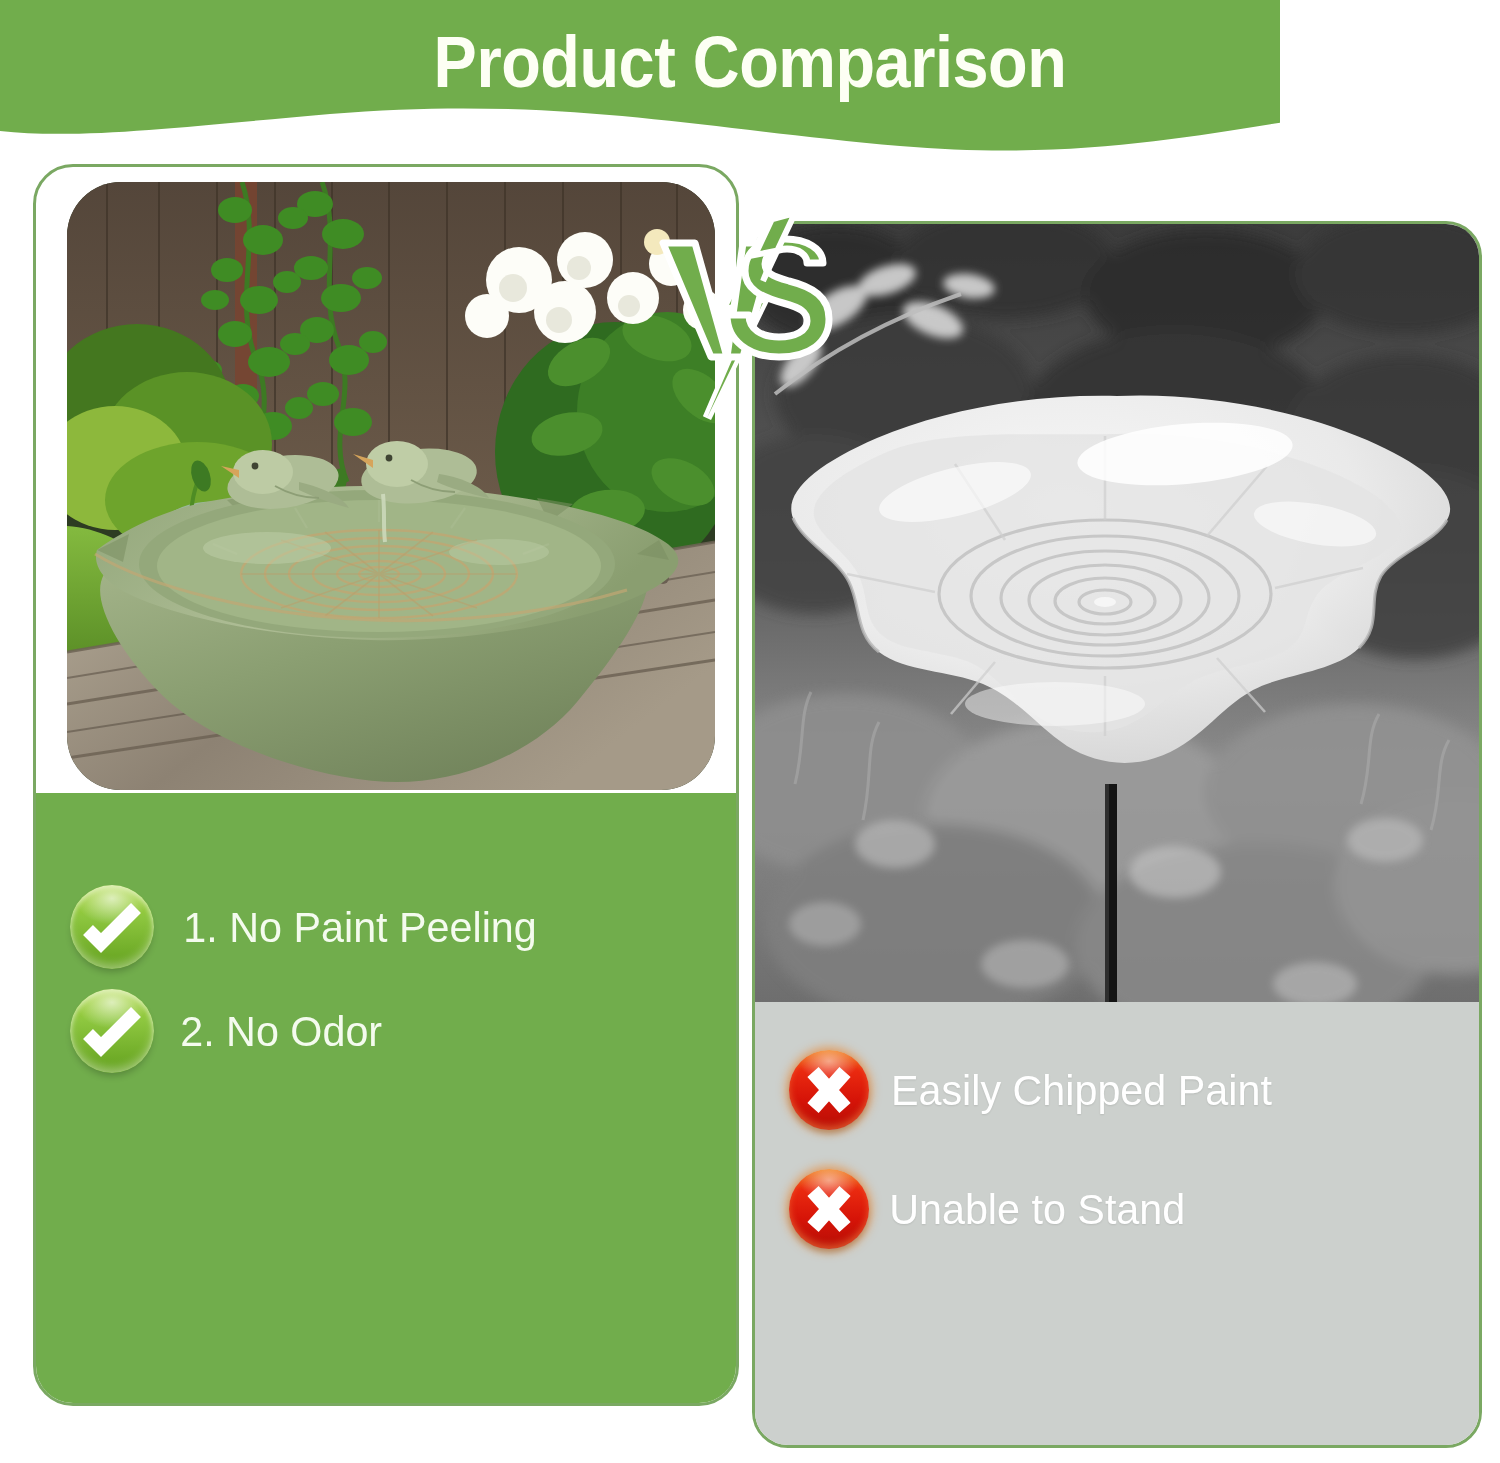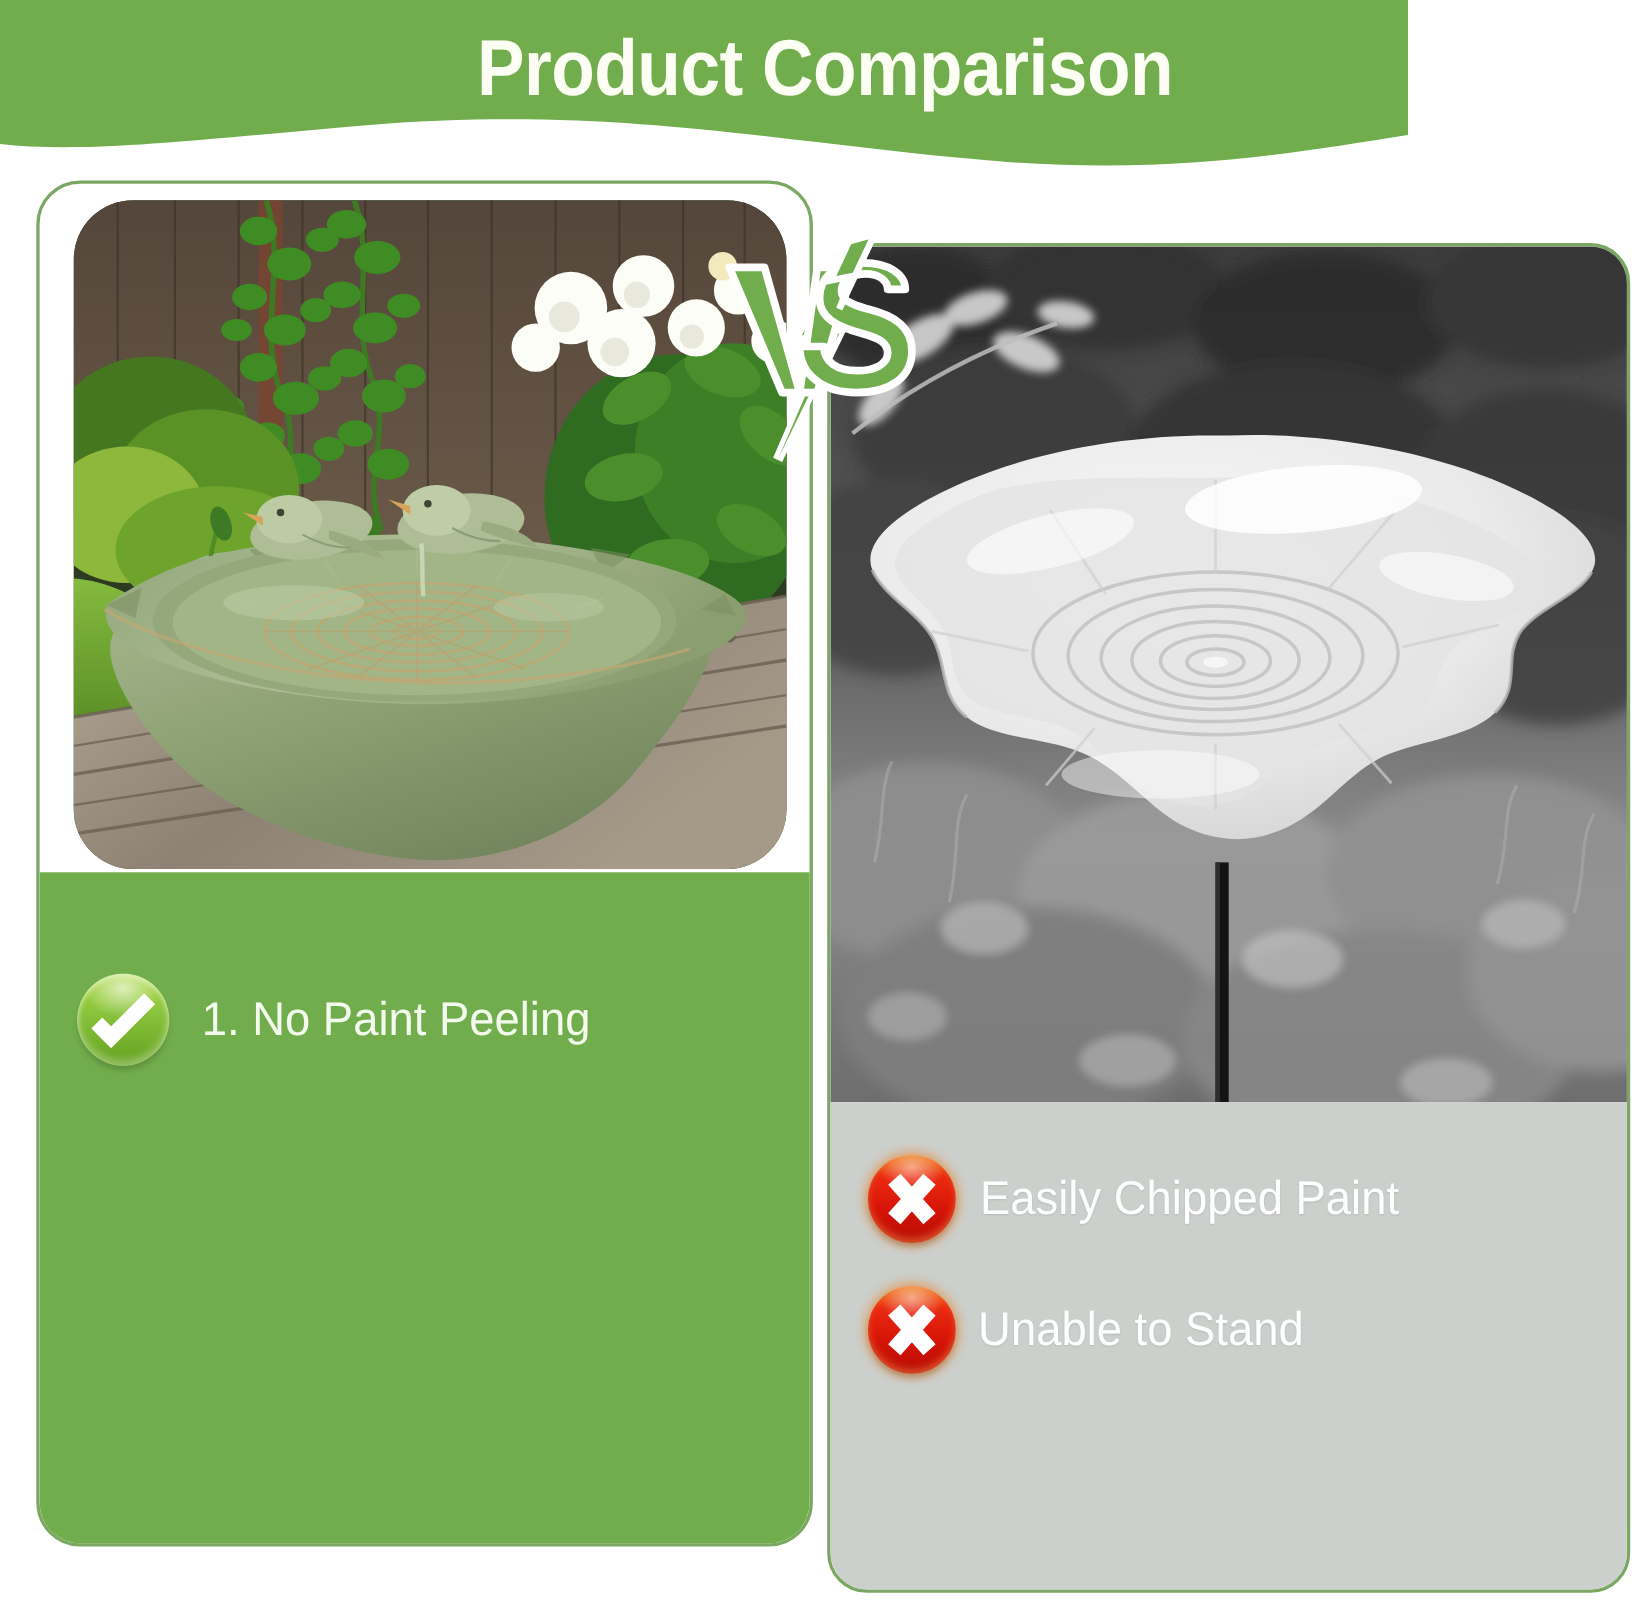--- a/index.html
+++ b/index.html
@@ -374,20 +374,28 @@
 
         <div class="good-row">
           <div class="badge-check">
             <svg width="84" height="84" viewBox="0 0 84 84">
               <path d="M18,45 L31,58 L66,23" stroke="#ffffff" stroke-width="14" fill="none" stroke-linecap="butt" stroke-linejoin="miter"></path>
             </svg>
           </div>
           <div class="good-label">1. No Paint Peeling</div>
         </div>
 
+        <div class="good-row">
+          <div class="badge-check">
+            <svg width="84" height="84" viewBox="0 0 84 84">
+              <path d="M18,45 L31,58 L66,23" stroke="#ffffff" stroke-width="14" fill="none" stroke-linecap="butt" stroke-linejoin="miter"></path>
+            </svg>
+          </div>
+          <div class="good-label">2. No Odor</div>
+        </div>
 
 
       </div>
     </div>
   </div>
 
   <div class="panel-right">
 
     <div class="photo-bad">
       <svg width="724" height="778" viewBox="0 0 724 778" preserveAspectRatio="none">

